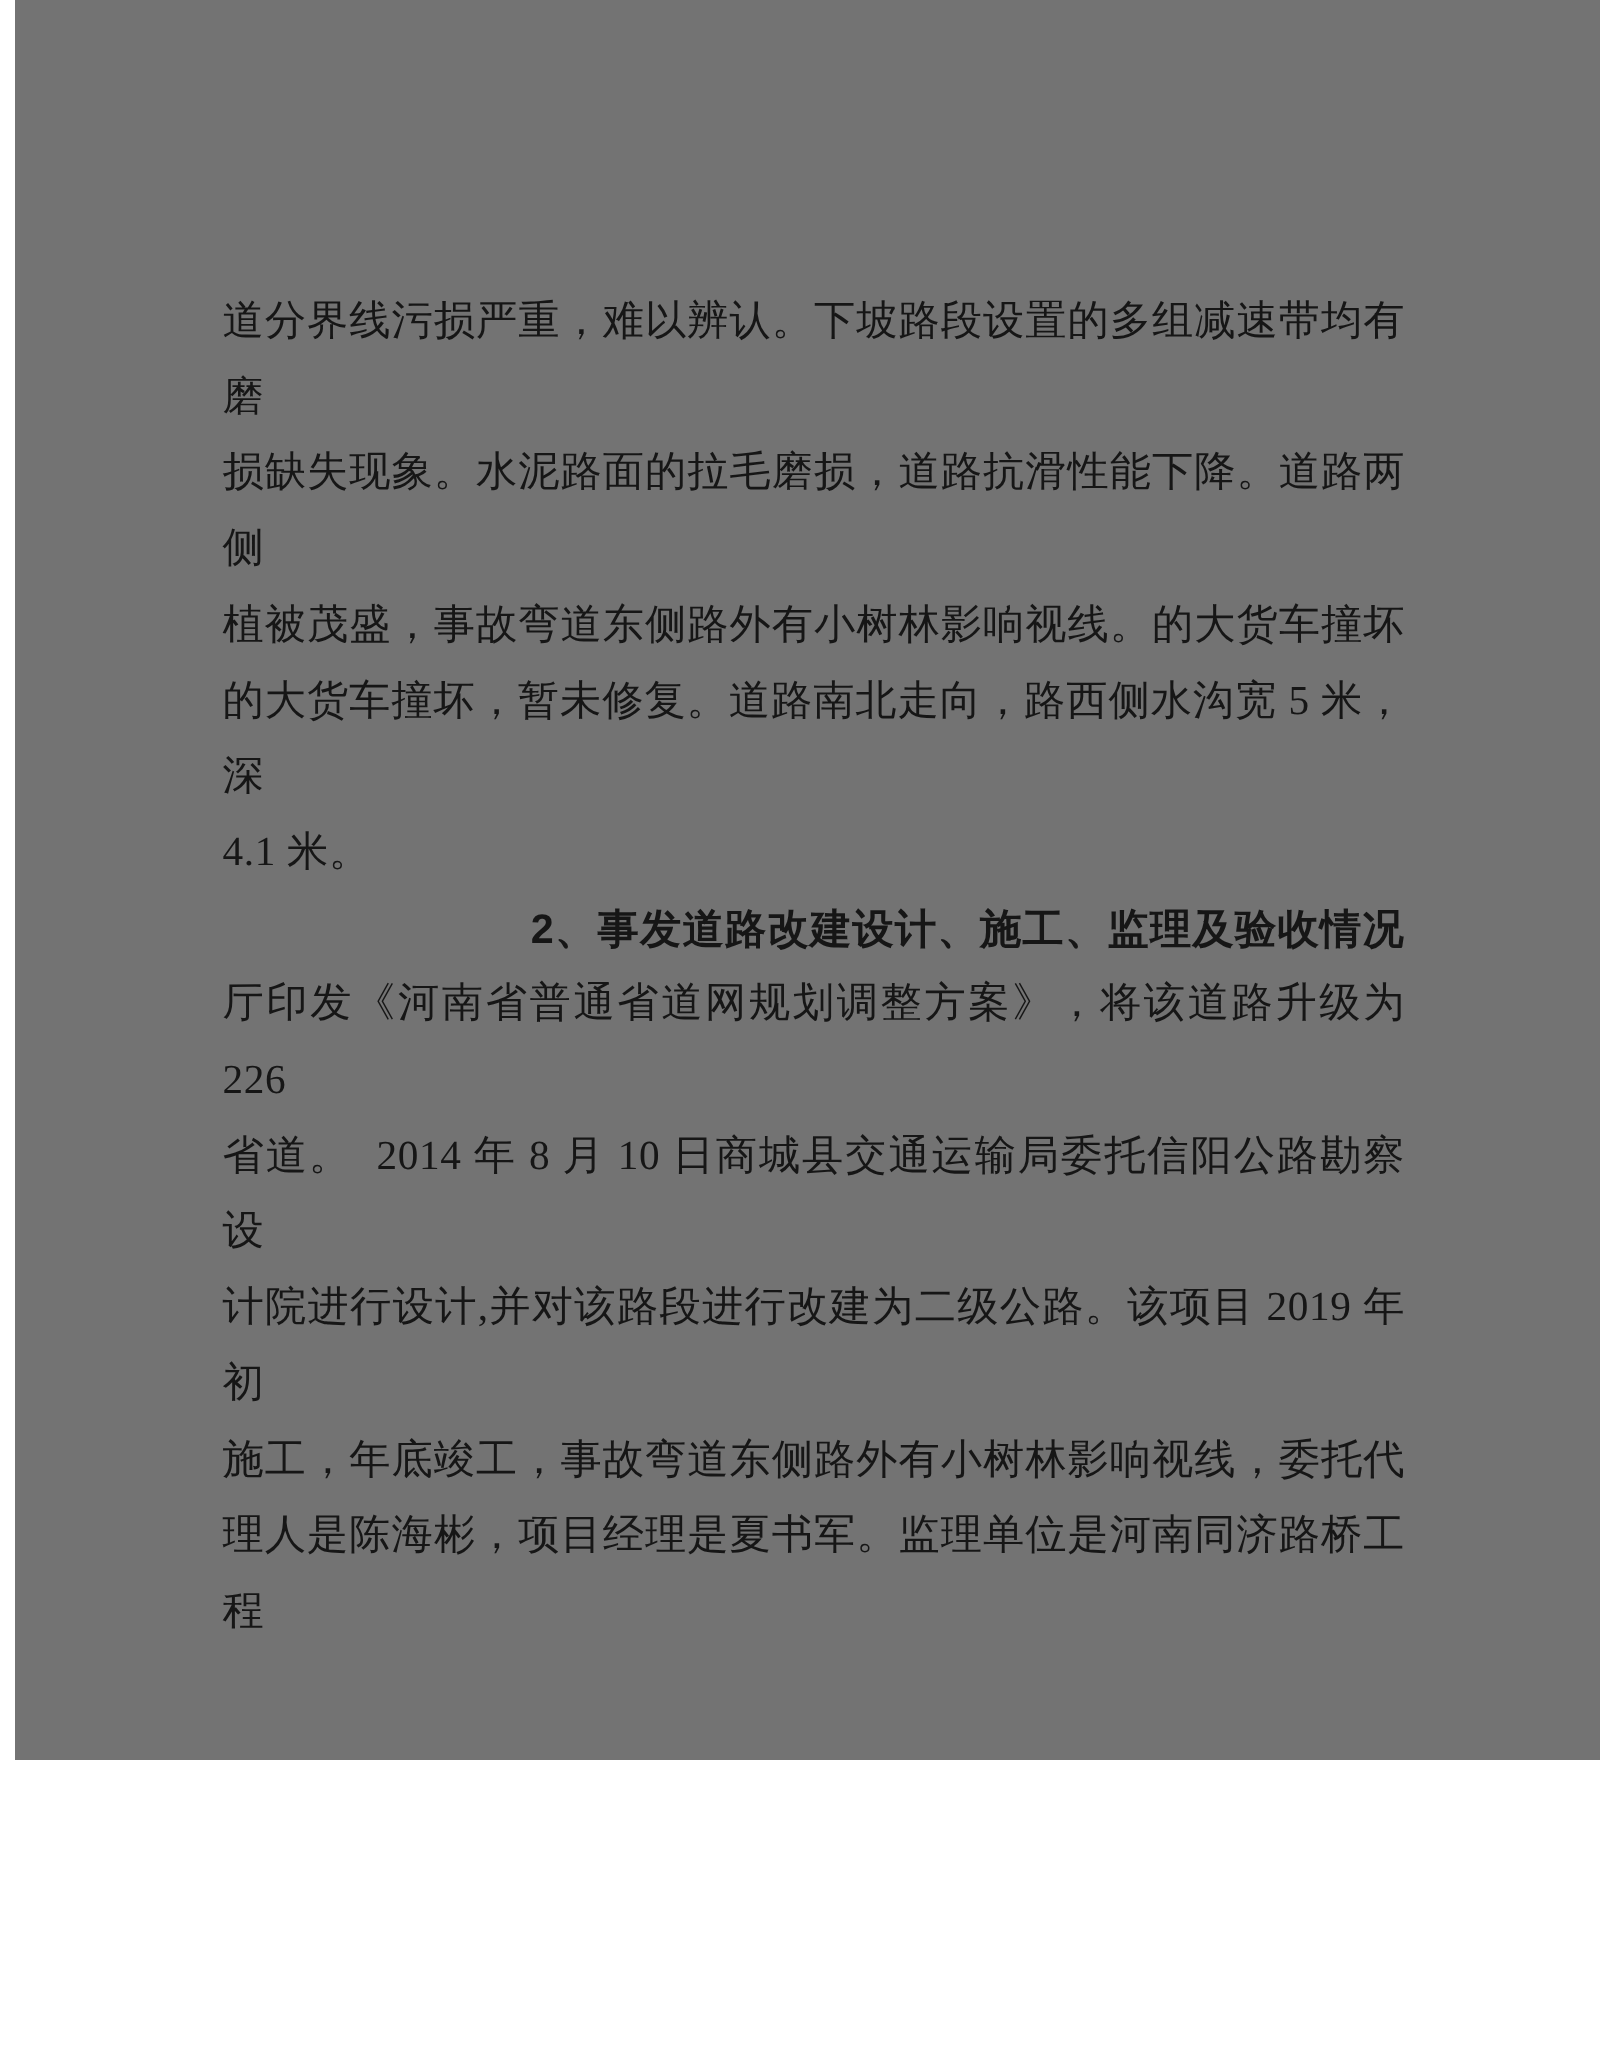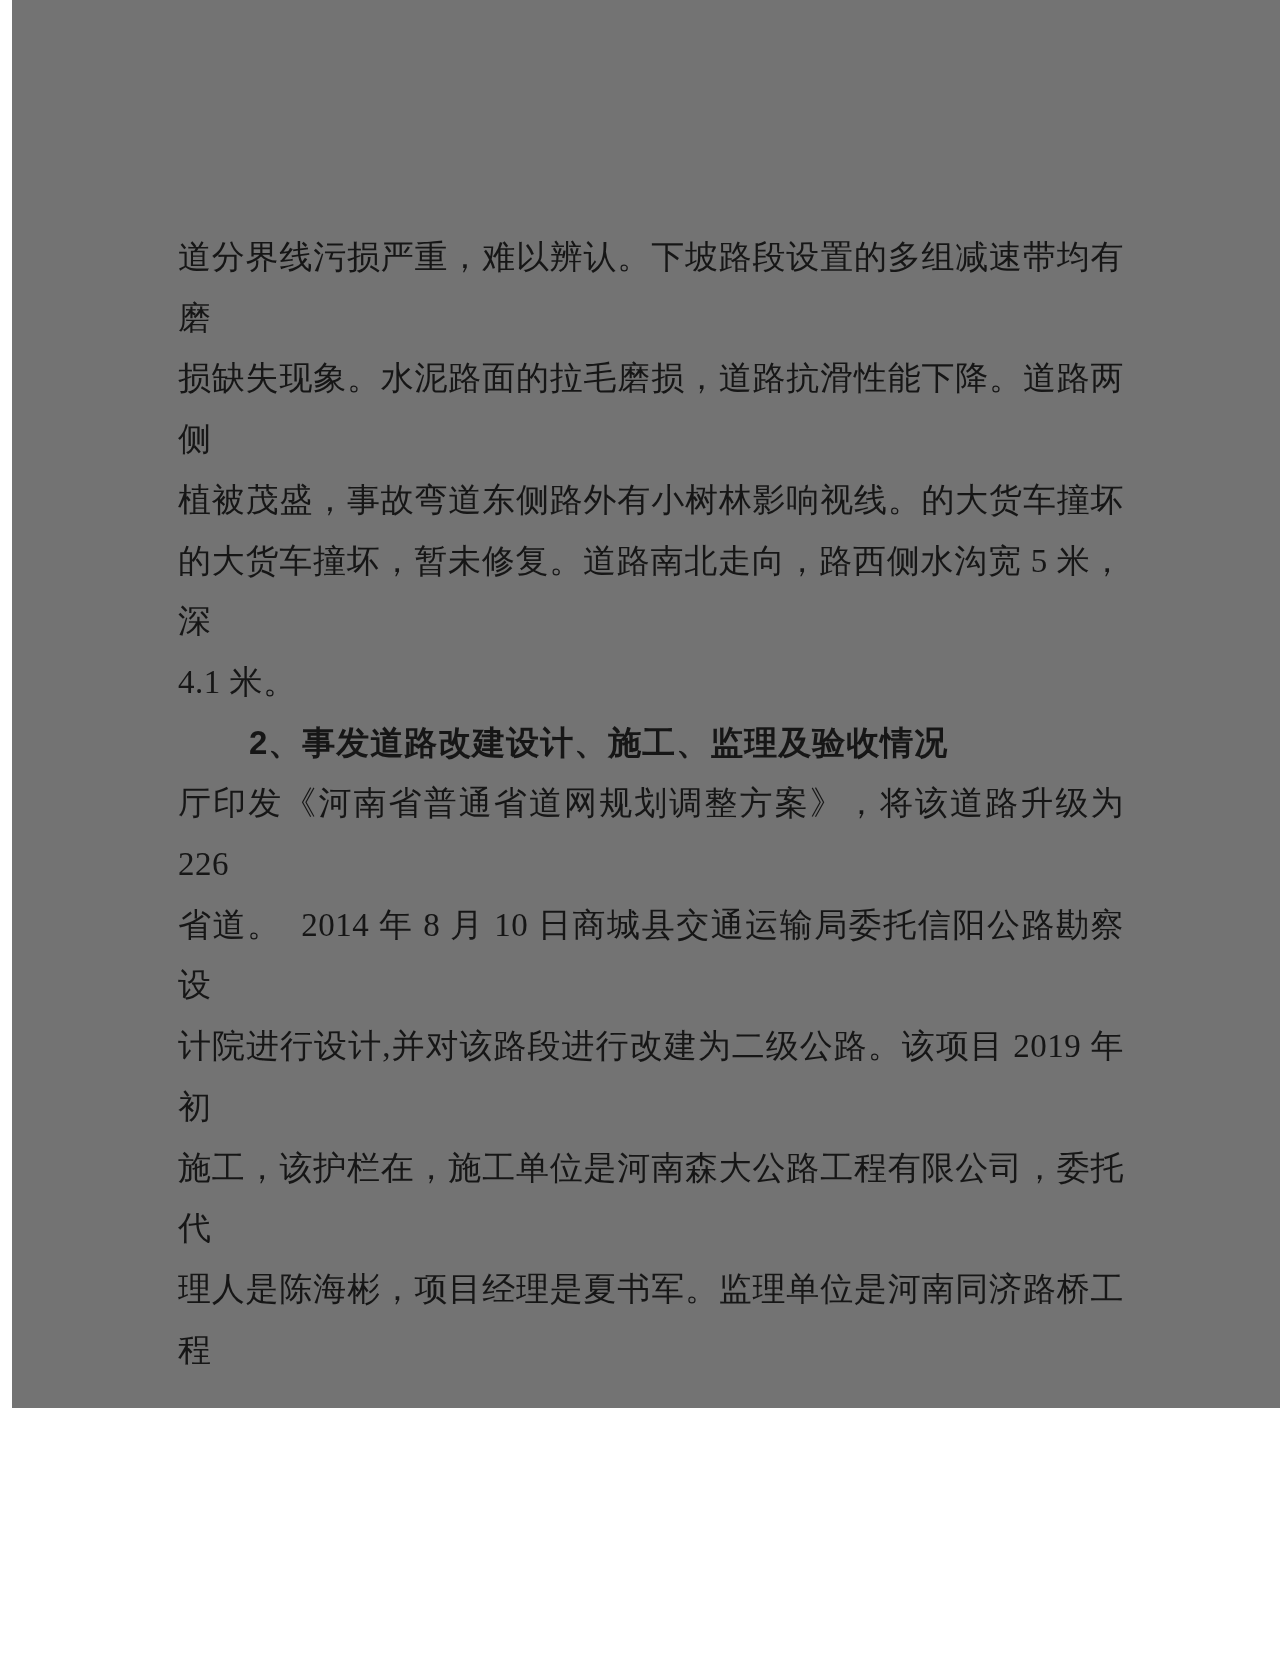--- a/index.html
+++ b/index.html
@@ -35,20 +35,21 @@
     text-align: justify;
     text-align-last: justify;
   }
   .line.indent {
     text-indent: 71px;
   }
   .line.heading {
     font-weight: 700;
     font-family: "Liberation Sans", "DejaVu Sans", sans-serif;
     letter-spacing: 1px;
+    text-align: right;
   }
   .page-footer {
     position: absolute;
     top: 1535px;
     right: 157px;
     font-size: 34px;
     line-height: 40px;
     color: #222222;
     font-family: "Liberation Serif", "DejaVu Serif", serif;
   }
@@ -60,17 +61,17 @@
   <div class="doc-body">
       <div class="line fill">道分界线污损严重，难以辨认。下坡路段设置的多组减速带均有磨</div>
       <div class="line fill">损缺失现象。水泥路面的拉毛磨损，道路抗滑性能下降。道路两侧</div>
       <div class="line fill">植被茂盛，事故弯道东侧路外有小树林影响视线。的大货车撞坏</div>
       <div class="line fill">的大货车撞坏，暂未修复。道路南北走向，路西侧水沟宽 5 米，深</div>
       <div class="line">4.1 米。</div>
       <div class="line heading indent">2、事发道路改建设计、施工、监理及验收情况</div>
       <div class="line fill">厅印发《河南省普通省道网规划调整方案》，将该道路升级为 226</div>
       <div class="line fill">省道。  2014 年 8 月 10 日商城县交通运输局委托信阳公路勘察设</div>
       <div class="line fill">计院进行设计,并对该路段进行改建为二级公路。该项目 2019 年初</div>
-      <div class="line fill">施工，该护栏在，施工单位是河南森大公路工程有限公司，委托代</div>
+      <div class="line fill">施工，年底竣工，事故弯道东侧路外有小树林影响视线，委托代</div>
       <div class="line fill">理人是陈海彬，项目经理是夏书军。监理单位是河南同济路桥工程</div>
     </div>
   <div class="page-footer">— 9 —</div>
 </div>
 
 </body></html>

